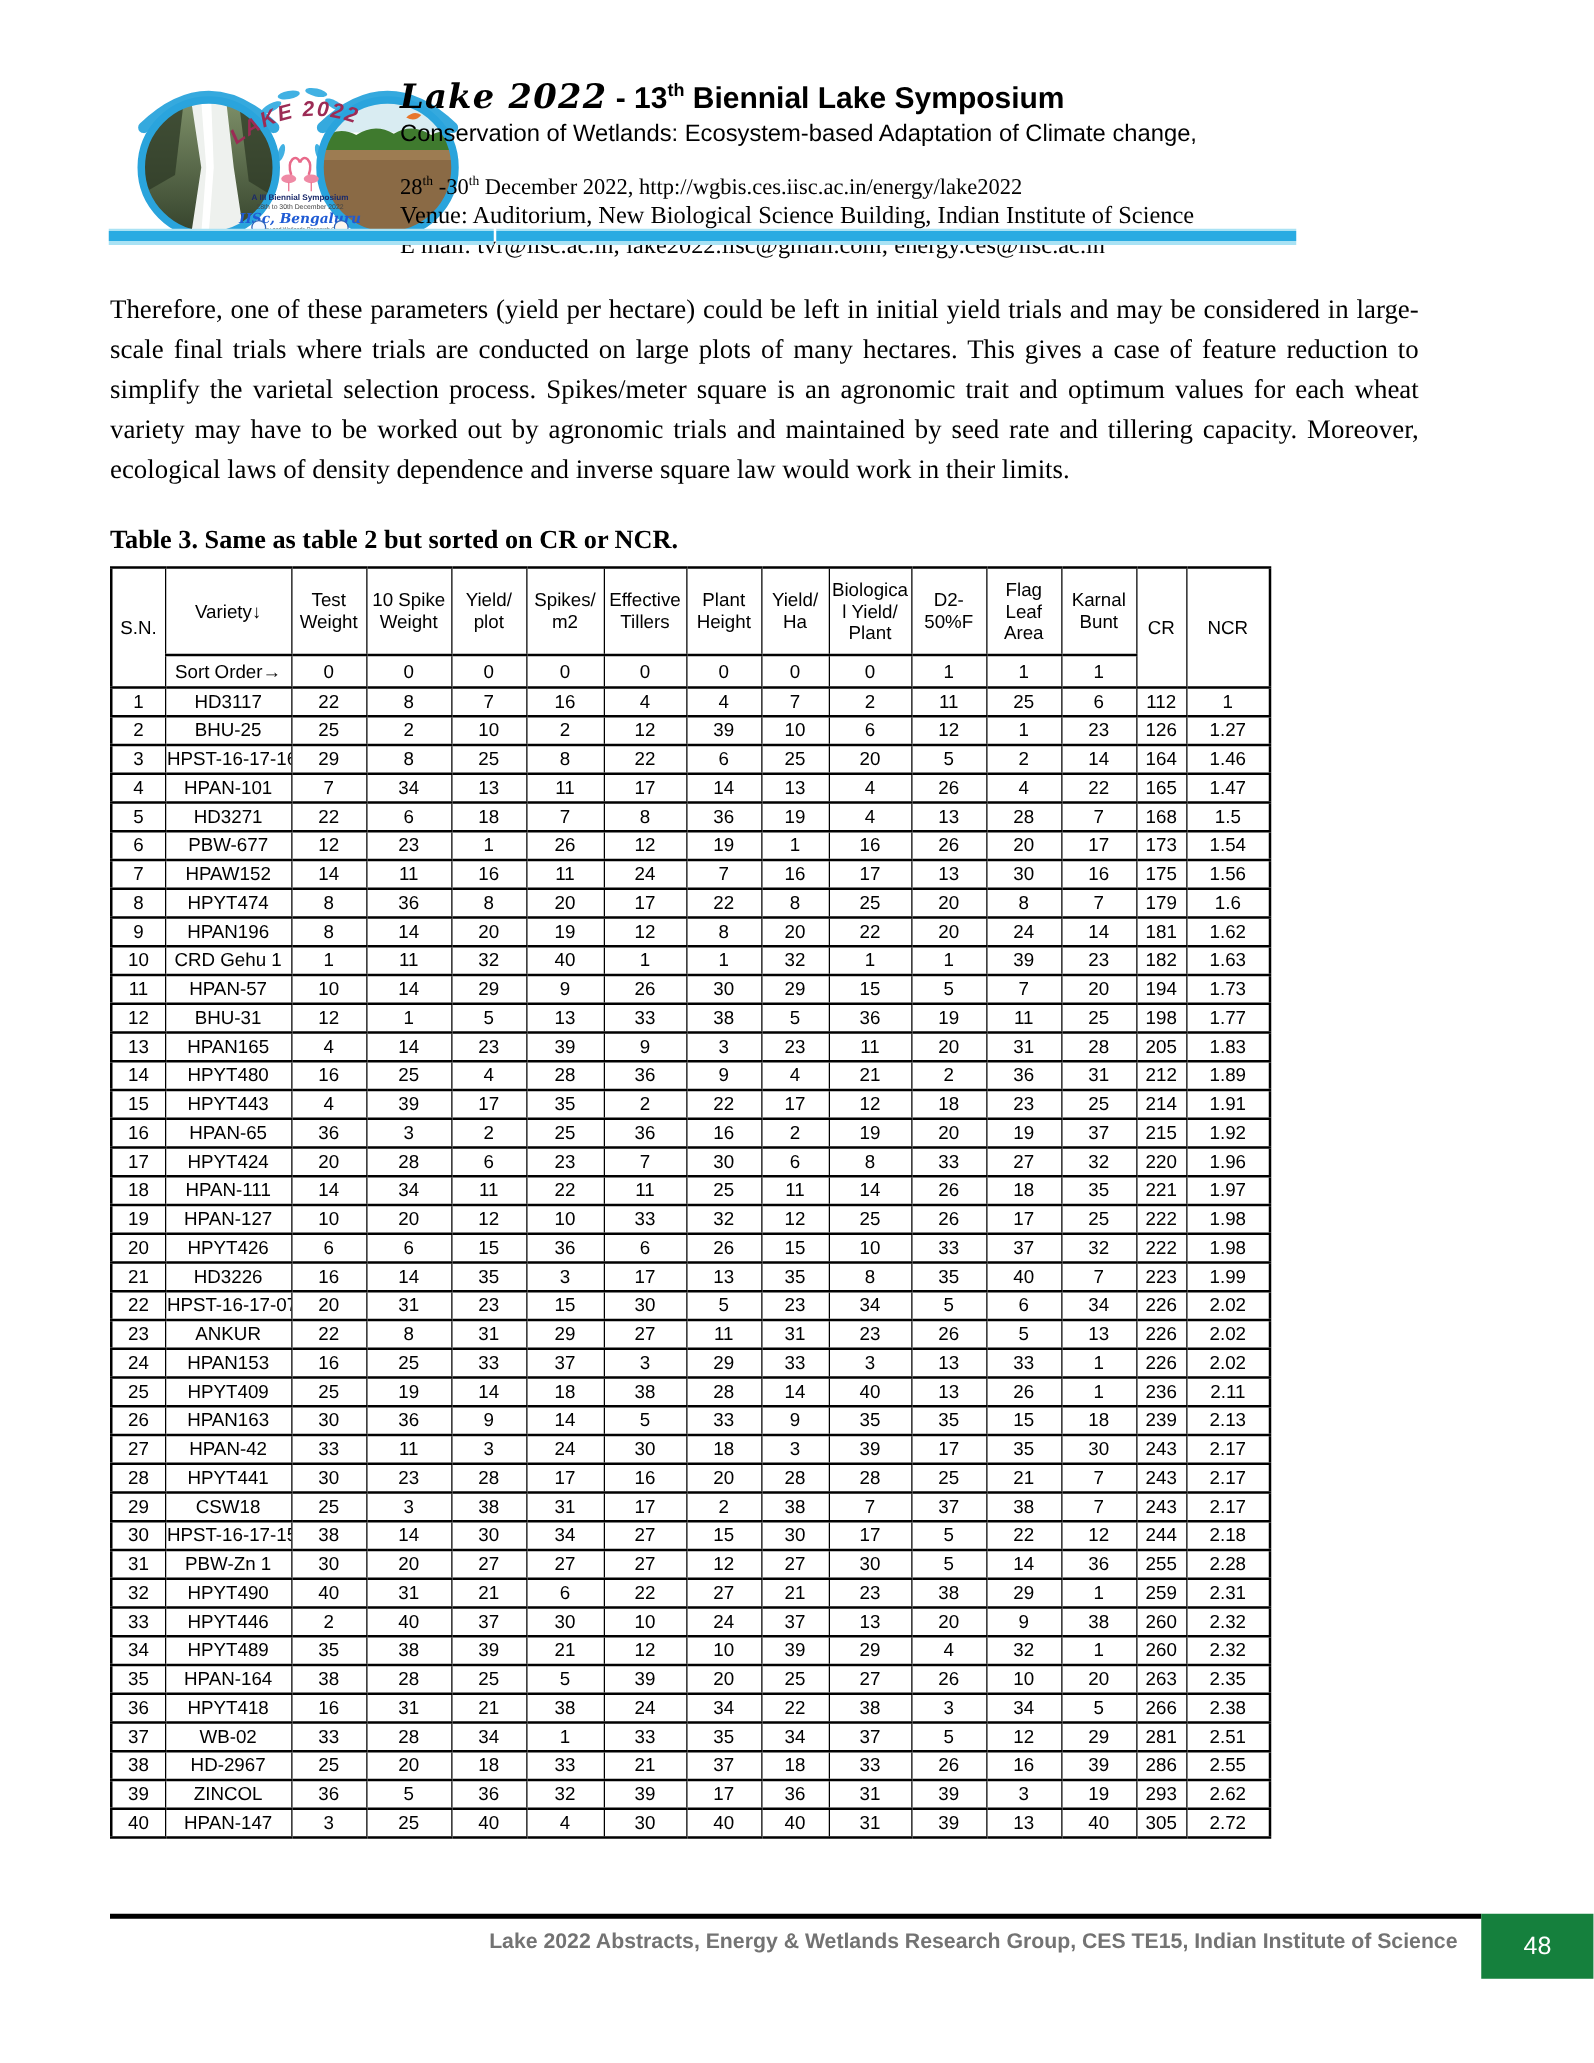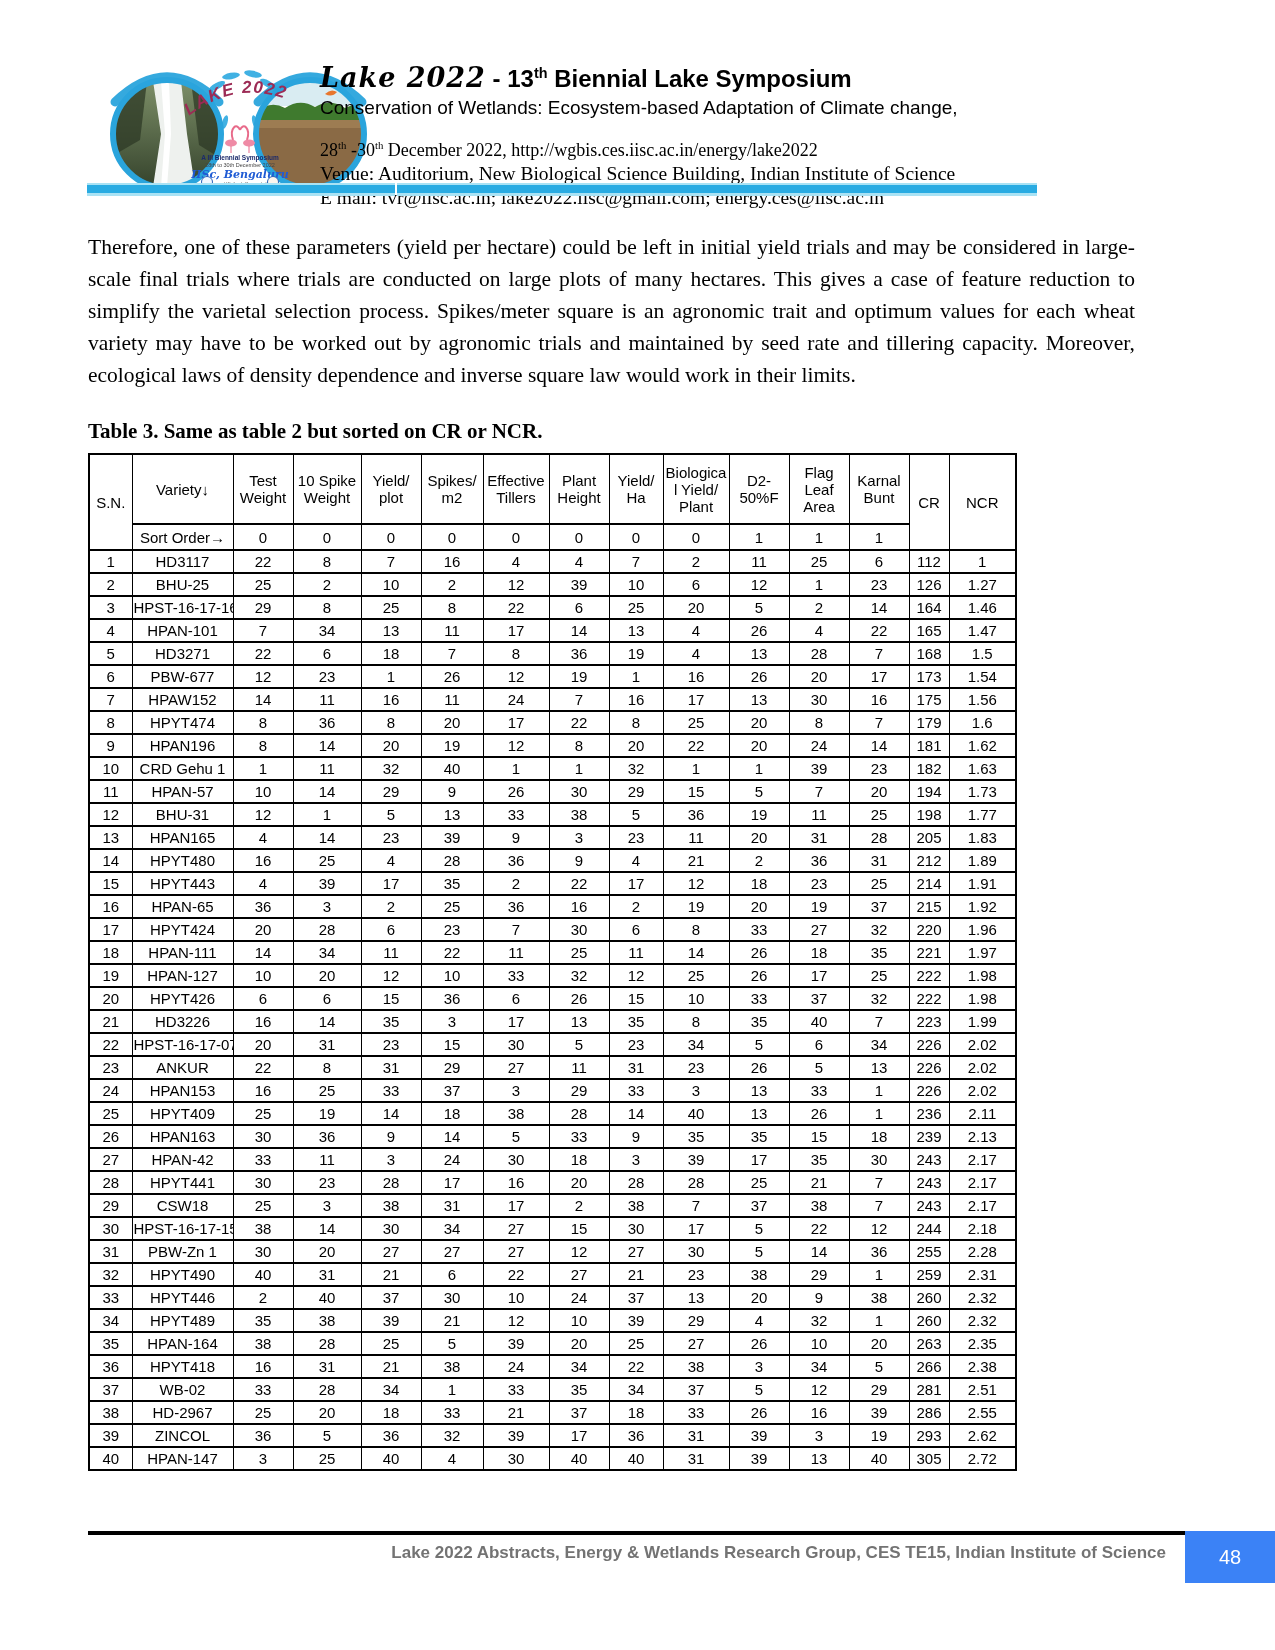--- a/index.html
+++ b/index.html
@@ -36,21 +36,21 @@
      text-align:center; vertical-align:middle; padding:0 1px; font-weight:normal;
      overflow:hidden; white-space:nowrap; }
   table.grid thead tr:first-child th { height:68px; white-space:normal; line-height:17px; }
   table.grid thead tr.sort-row th { height:24px; }
   table.grid tbody td { height:21px; line-height:21px; }
 
   
   .footer-line { position:absolute; left:88px; top:1531px; width:1097px; height:4px; background:#000; }
   .footer-text { position:absolute; left:88px; top:1543px; width:1078px; text-align:right;
      font-size:17px; font-weight:bold; color:#737373; white-space:nowrap; }
-  .page-badge { position:absolute; left:1185px; top:1531px; width:90px; height:52px; background:#3b82f6;
+  .page-badge { position:absolute; left:1185px; top:1531px; width:90px; height:52px; background:#15803d;
      color:#fff; font-size:20px; display:flex; align-items:center; justify-content:center; }
 </style>
 </head>
 <body>
 
 <div class="page">
 
   <div class="logo-wrap">
     <svg width="288" height="134" viewBox="0 0 288 134">
       <defs>

